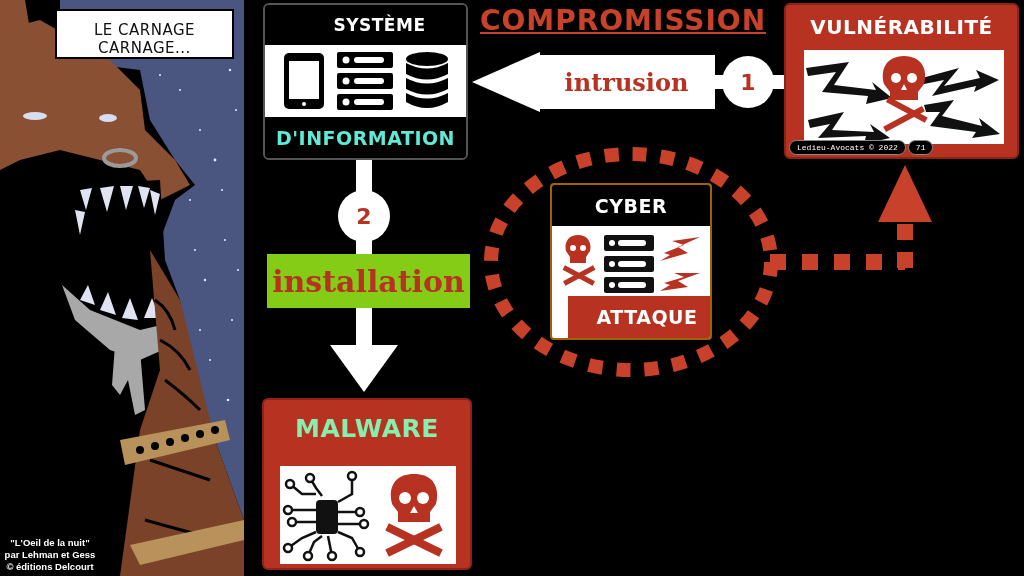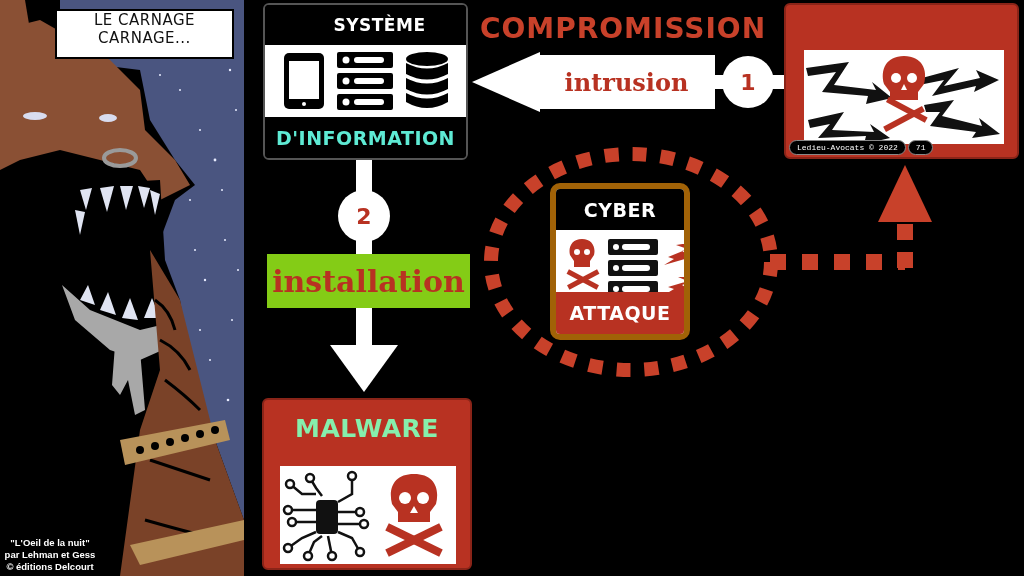--- a/index.html
+++ b/index.html
@@ -5,21 +5,21 @@
   * { box-sizing: border-box; margin: 0; padding: 0; }
   html, body { width: 1024px; height: 576px; background: #000; overflow: hidden; }
   body { position: relative; font-family: "DejaVu Sans", sans-serif; }
   .abs { position: absolute; }
 
   
   #comic { left: 0; top: 0; width: 244px; height: 576px; background: #4a5580; overflow: hidden; }
   #comic svg { position: absolute; left: 0; top: 0; }
   #caption-box {
     left: 55px; top: 9px; width: 179px; height: 50px; background: #fff;
-    border: 2px solid #000; text-align: center; display: flex; align-items: flex-start; justify-content: center;
+    border: 2px solid #000; text-align: center; display: flex; align-items: flex-end; justify-content: center;
     font-family: "DejaVu Sans", sans-serif; font-size: 15px; line-height: 18px; color: #111; letter-spacing: 0.5px;
   }
   #credits {
     left: 0; top: 537px; width: 100px; text-align: center; color: #fff;
     font-family: "Liberation Sans", sans-serif; font-size: 9.5px; line-height: 12px; font-weight: bold;
   }
 
   
   .card { border-radius: 6px; overflow: hidden; }
   .card-head { display: flex; align-items: center; justify-content: center; font-weight: bold; }
@@ -27,32 +27,33 @@
 
   #si-card { left: 263px; top: 3px; width: 205px; height: 157px; background: #000; border: 2px solid #555; }
   #si-top { height: 40px; background: #000; font-size: 17px; color: #fff; padding-left: 28px; }
   #si-mid { height: 72px; background: #fff; display: flex; align-items: center; justify-content: center; gap: 12px; }
   #si-bot { height: 41px; background: #000; font-size: 19px; color: #5eead4; }
 
   #vul-card { left: 784px; top: 3px; width: 235px; height: 156px; background: #b83222; border: 2px solid #8a2418; }
   #vul-top { height: 43px; font-size: 20px; color: #fff; }
   #vul-mid { position: absolute; left: 18px; top: 45px; width: 200px; height: 94px; background: #fff; }
 
-  #cyber-card { left: 550px; top: 183px; width: 140px; height: 157px; background: #fff; border: 6px solid #a16207; border-radius: 10px; }
+  #cyber-card { left: 550px; top: 183px; width: 162px; height: 157px; background: #fff; border: 2px solid #a16207; border-radius: 4px; }
   #cyber-top { height: 41px; background: #000; font-size: 19px; color: #fff; }
-  #cyber-bot { position: absolute; left: 0; bottom: 0; width: 100%; height: 42px; background: #b83222; font-size: 19px; color: #fff; }
+  #cyber-bot { position: absolute; left: 16px; bottom: 0; width: 100%; height: 42px; background: #b83222; font-size: 19px; color: #fff; }
 
   #mal-card { left: 262px; top: 398px; width: 210px; height: 172px; background: #b83222; border: 2px solid #8a2418; }
   #mal-top { height: 56px; font-size: 25px; color: #86efac; }
   #mal-mid { position: absolute; left: 16px; top: 66px; width: 176px; height: 98px; background: #fff; }
 
   
   #compromission {
-    left: 480px; top: 12px; font-size: 28px; font-weight: bold; color: #c8412a; letter-spacing: 1px;
+    left: 480px; top: 4px; font-size: 28px; font-weight: bold; color: #c8412a; letter-spacing: 1px;
     font-family: "DejaVu Sans", sans-serif;
+    text-decoration: underline;
   }
   .serif-label { font-family: "DejaVu Serif", serif; font-weight: bold; color: #b83222; }
   #intrusion-box { left: 538px; top: 55px; width: 177px; height: 54px; background: #fff; display:flex; align-items:center; justify-content:center; font-size: 24px; }
   #installation-box { left: 267px; top: 254px; width: 203px; height: 54px; background: #84cc16; display:flex; align-items:center; justify-content:center; font-size: 30px; }
   .step-circle {
     width: 52px; height: 52px; border-radius: 50%; background: #fff; display:flex; align-items:center; justify-content:center;
     font-weight: bold; font-size: 22px; color: #b83222; font-family: "DejaVu Sans", sans-serif;
   }
   #step1 { left: 722px; top: 56px; }
   #step2 { left: 338px; top: 190px; }
@@ -207,20 +208,21 @@
       </g>
     </svg>
   </div>
   <div id="si-bot" class="card-head outline-text">D'INFORMATION</div>
 </div>
 
 <div id="intrusion-box" class="abs serif-label">intrusion</div>
 <div id="step1" class="abs step-circle">1</div>
 
 <div id="vul-card" class="abs card">
+  <div id="vul-top" class="card-head outline-text">VULNÉRABILITÉ</div>
   <div id="vul-mid">
     <svg width="200" height="94" viewBox="0 0 200 94">
 
       <g fill="#111">
         <polygon points="2,18 45,12 30,35 72,40 68,32 88,48 62,54 64,46 18,42 32,22 4,26"></polygon>
         <polygon points="4,70 40,62 28,80 70,82 66,74 86,88 60,94 62,86 14,88 26,74 6,78"></polygon>
         <polygon points="118,28 155,18 140,36 176,28 172,20 195,30 170,42 172,36 128,46 140,30 120,34"></polygon>
         <polygon points="120,55 150,50 138,66 178,76 175,68 196,84 168,88 172,82 126,76 136,62 122,62"></polygon>
       </g>
 

